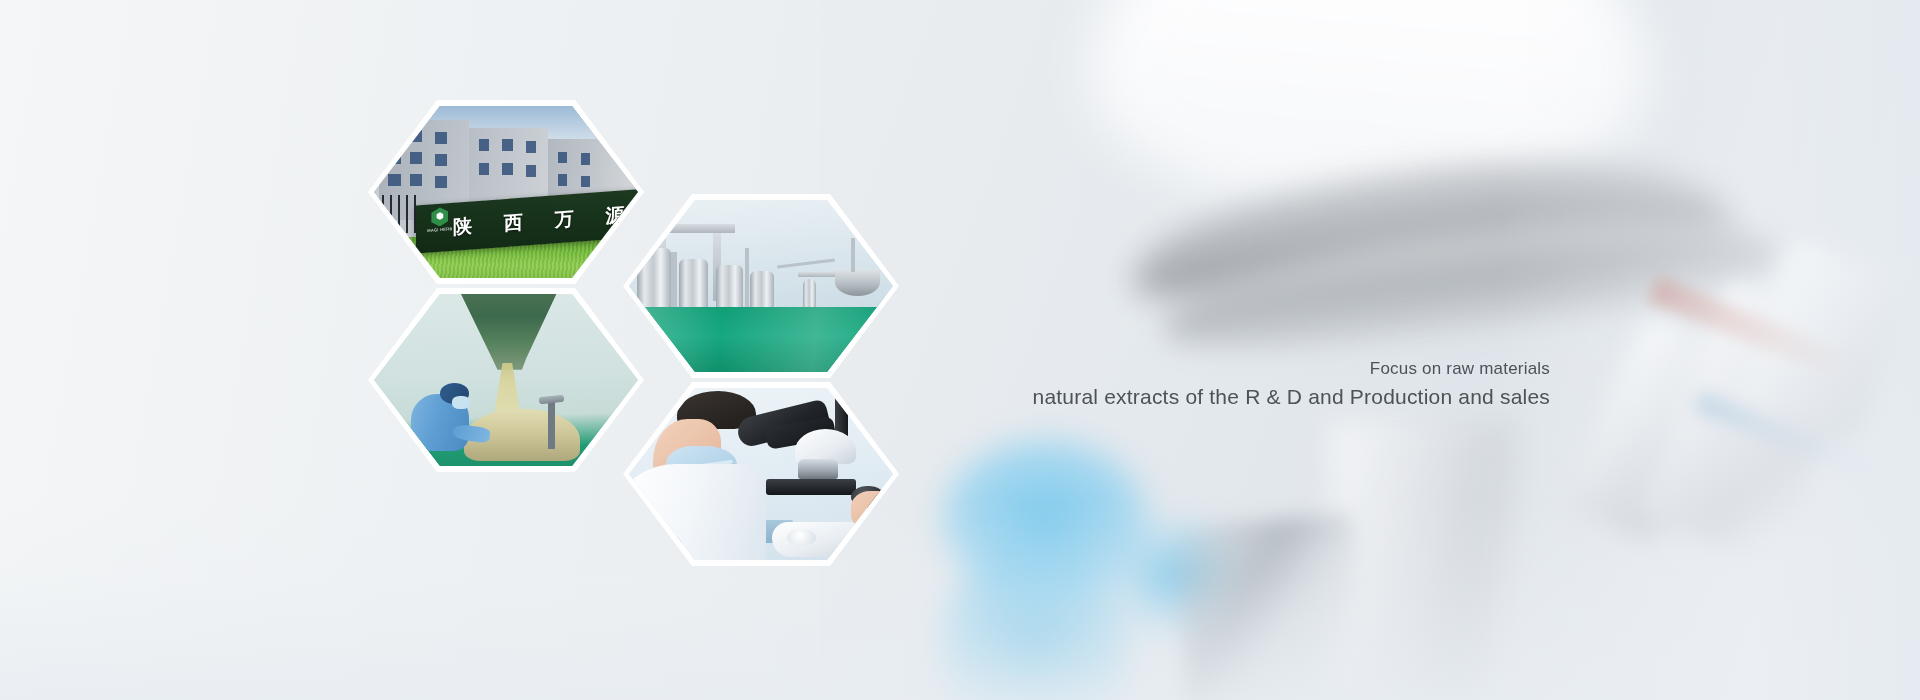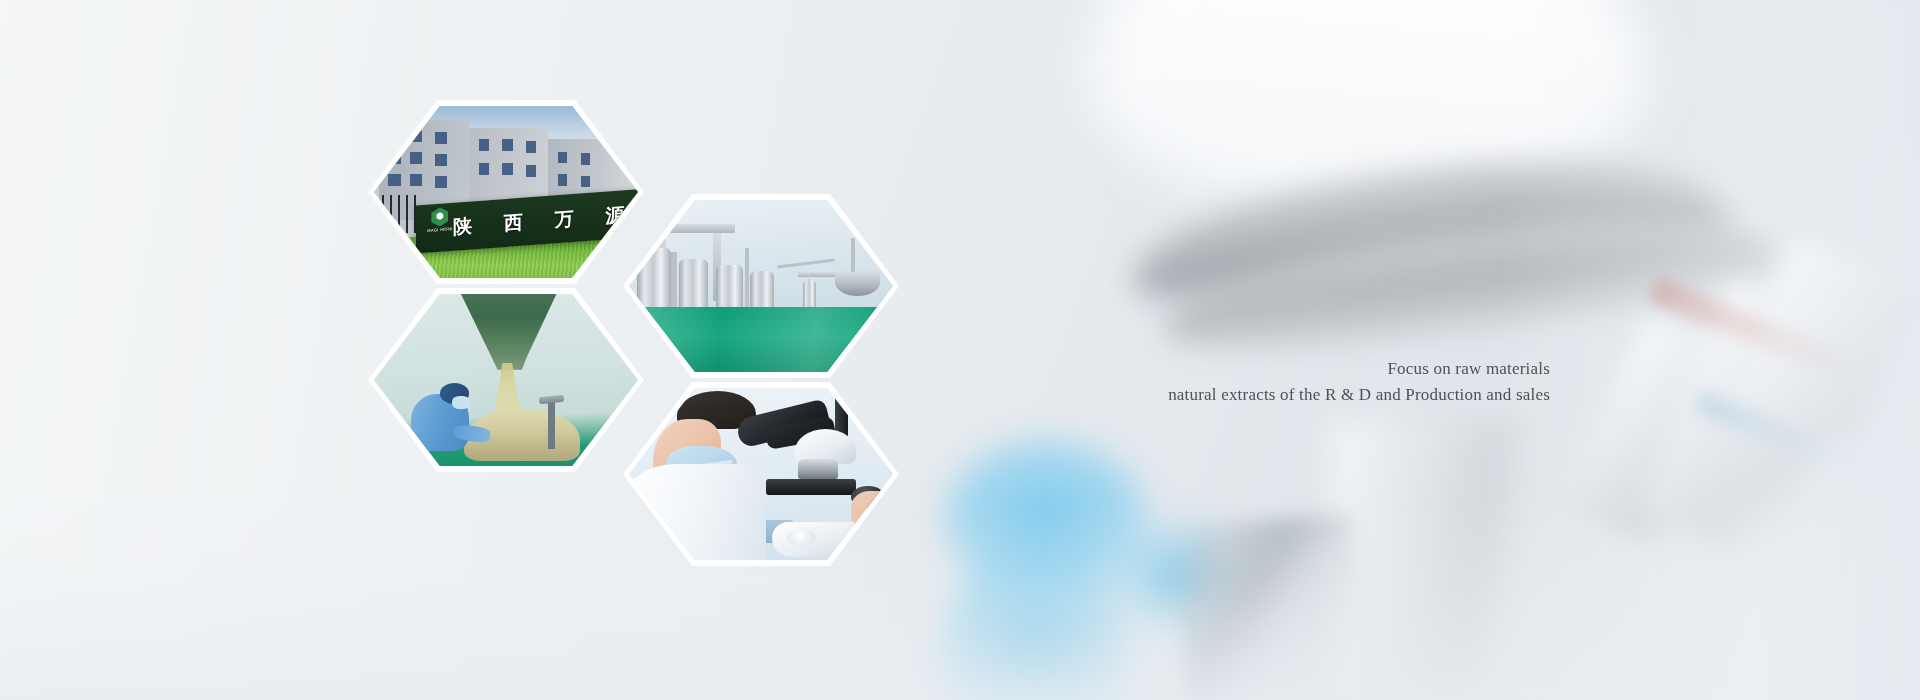--- a/index.html
+++ b/index.html
@@ -320,27 +320,27 @@
     color:#2b2f33;
     text-align:left;
     white-space:nowrap;
     text-shadow:
       0 1px 0 rgba(255,255,255,.85),
       0 2px 3px rgba(255,255,255,.6),
       1px 1px 1px rgba(255,255,255,.5);
   }
   .sub1,.sub2{
     margin:0;
-    font-family:Liberation Serif, serif;
+    font-family:Liberation Sans, sans-serif;
     color:#4c5258;
     text-align:right;
     white-space:nowrap;
   }
   .sub1{font-size:17px;margin-top:13px;letter-spacing:.2px;}
-  .sub2{font-size:17px;margin-top:6px;letter-spacing:.2px;}
+  .sub2{font-size:21px;margin-top:6px;letter-spacing:.2px;}
 </style>
 </head>
 <body>
 
 <div class="banner">
 
   <div class="bg-base"></div>
   <div class="bg-left-wash"></div>
   <div class="bg-scope-stem"></div>
   <div class="bg-scope-head"></div>

